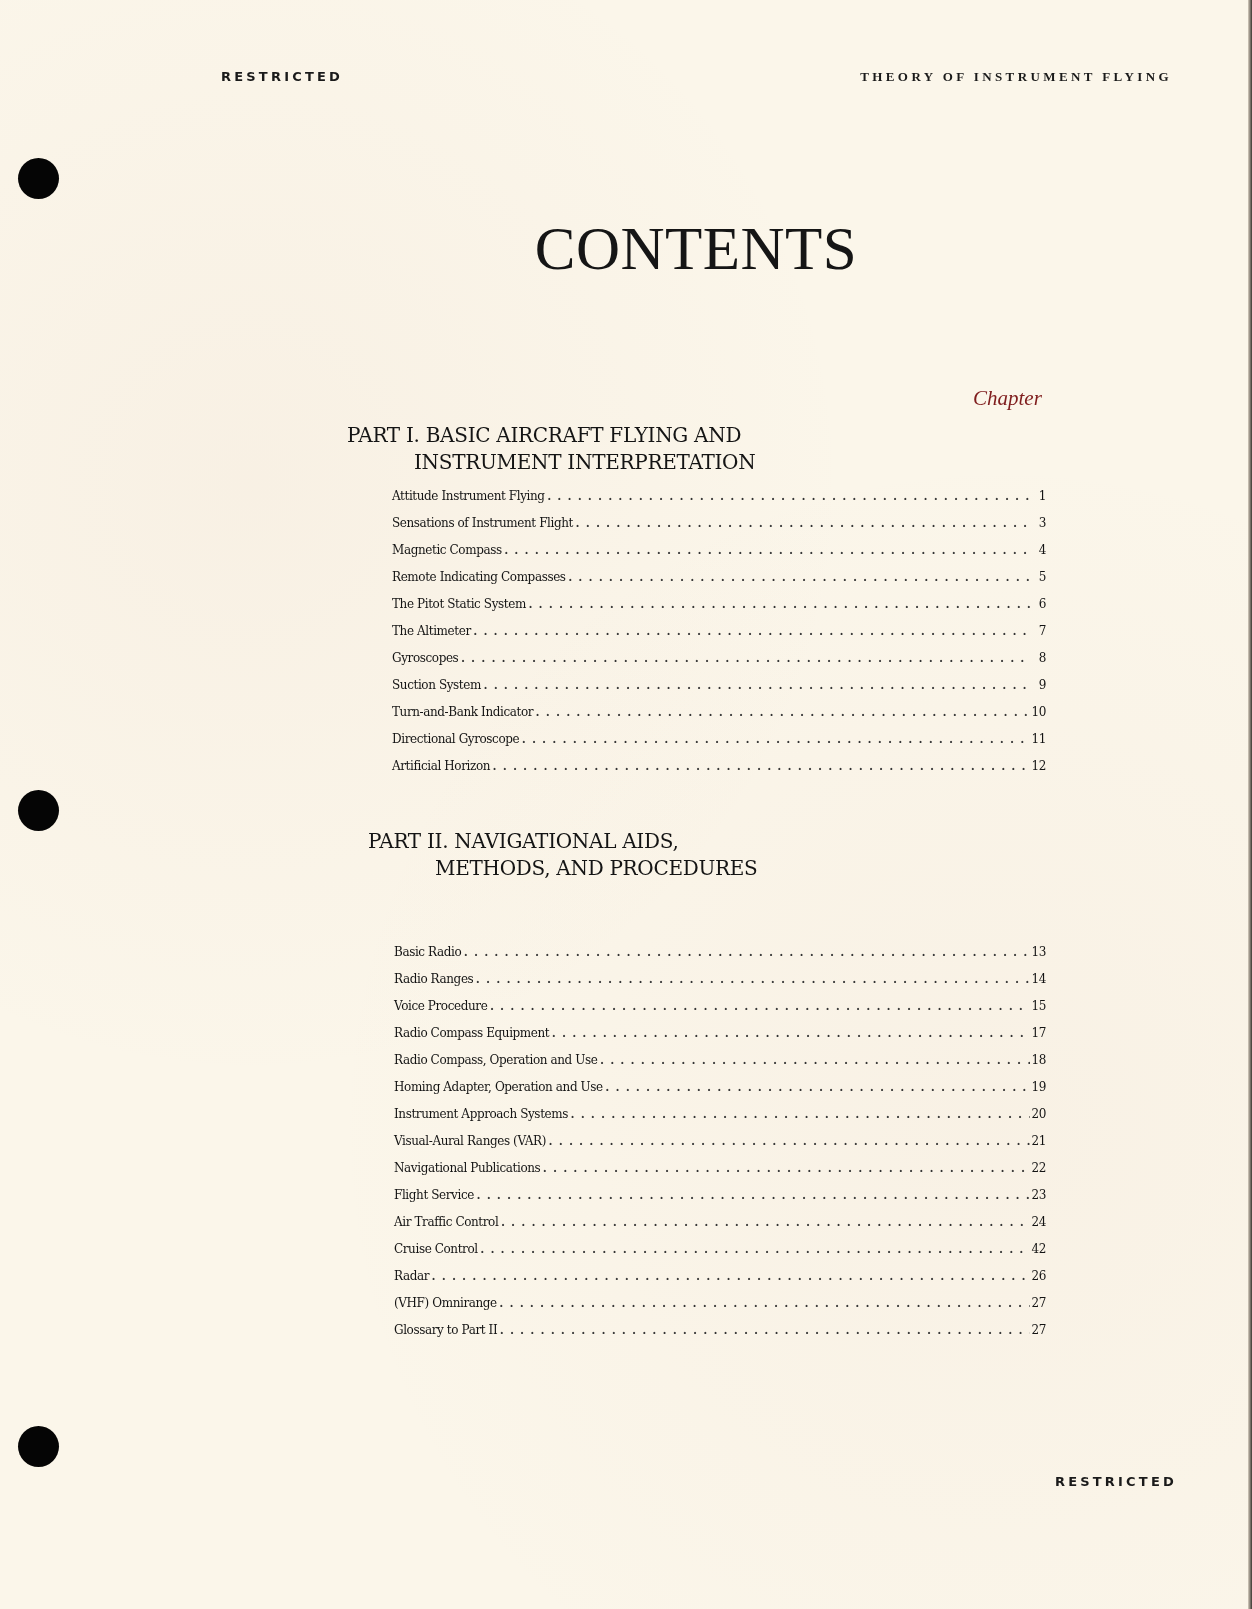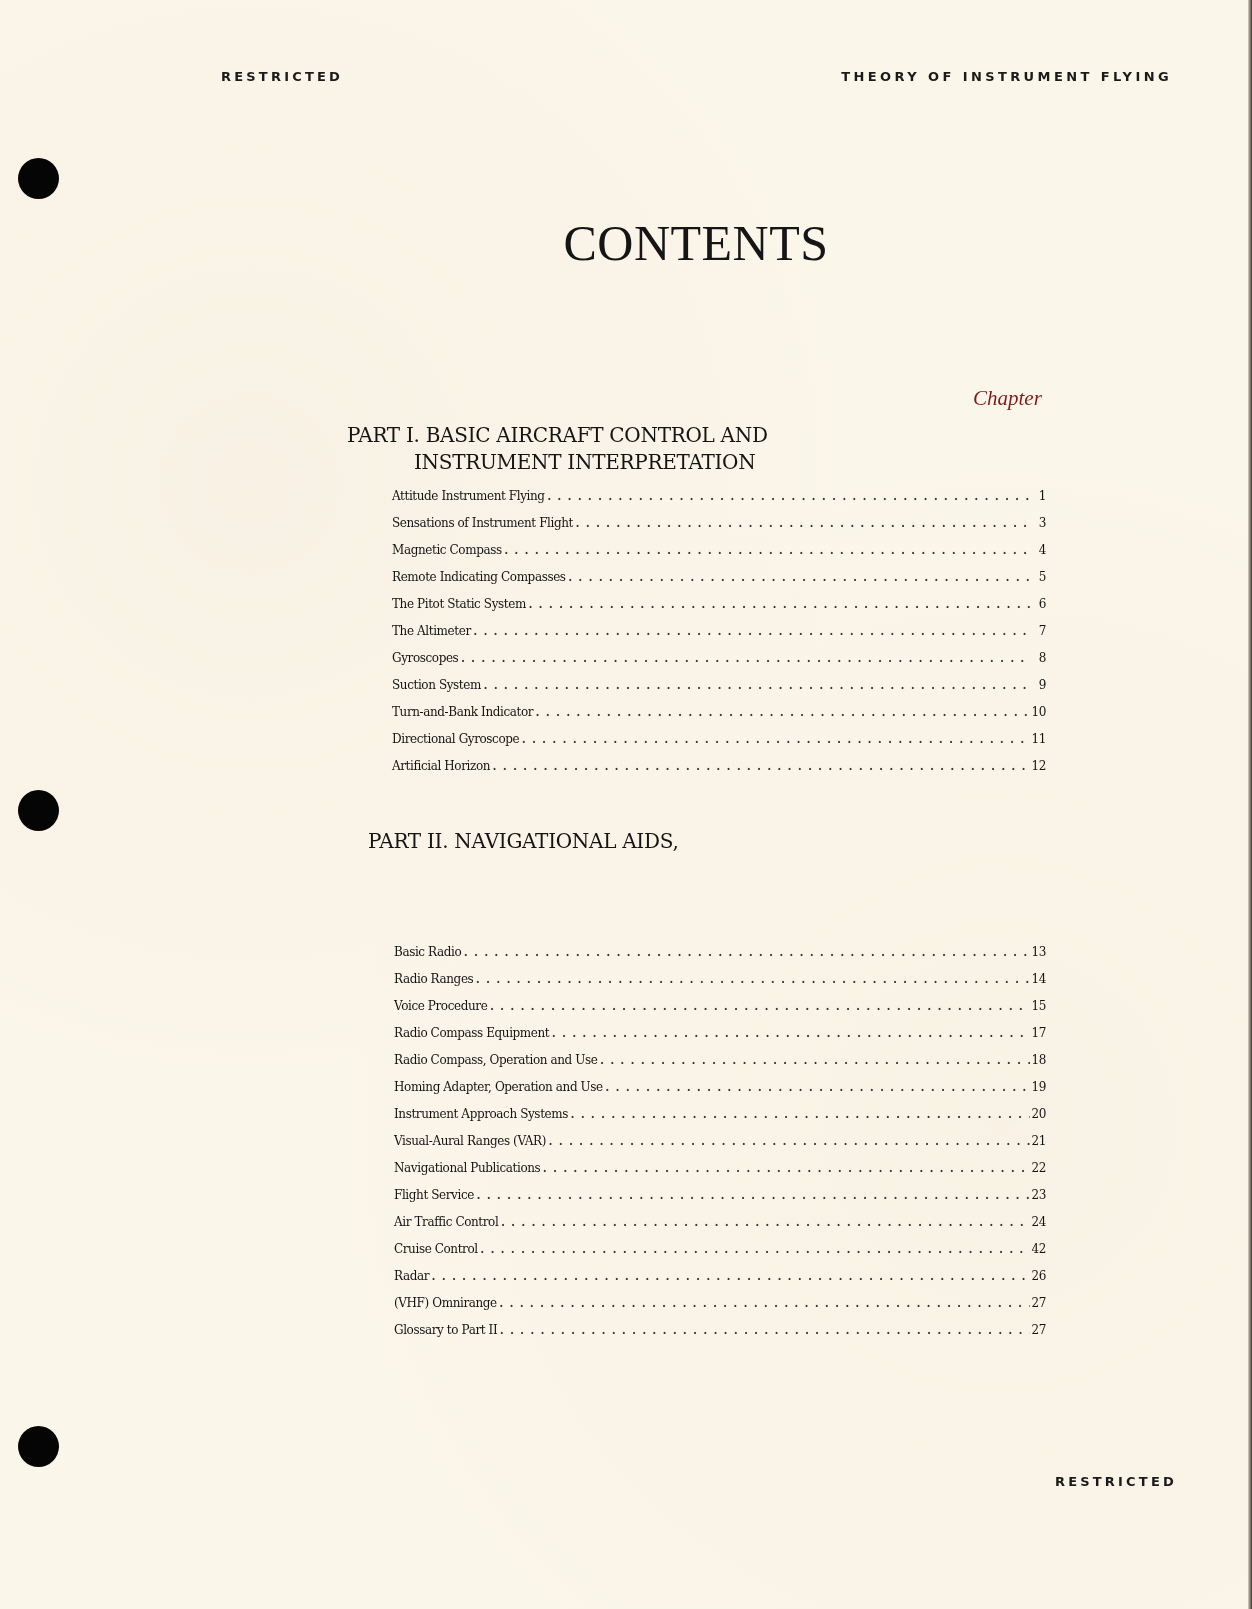--- a/index.html
+++ b/index.html
@@ -17,31 +17,31 @@
   .hole {
     position: absolute; width: 41px; height: 41px; border-radius: 50%;
     background: #050505; left: 18px;
   }
   .running-head {
     position: absolute; top: 69px;
     font-family: "DejaVu Sans", sans-serif; font-weight: bold;
     font-size: 13px; letter-spacing: 3.2px; color: #1a1a1a;
   }
   .rh-left { left: 221px; }
-  .rh-right { right: 80px; letter-spacing: 3.4px; }
+  .rh-right { right: 80px; letter-spacing: 3.4px; font-family: Liberation Serif, serif; }
   .footer-mark {
     position: absolute; top: 1474px; right: 75px;
     font-family: "DejaVu Sans", sans-serif; font-weight: bold;
     font-size: 13px; letter-spacing: 3.2px; color: #1a1a1a;
   }
   .title {
     position: absolute; top: 214px; left: 0; width: 1252px;
     padding-left: 140px; box-sizing: border-box;
     text-align: center;
-    font-family: "Liberation Serif", serif; font-size: 50px; color: #151515;
+    font-family: "Liberation Serif", serif; font-size: 61px; color: #151515;
     letter-spacing: 0.5px;
   }
   .chapter-label {
     position: absolute; top: 386px; left: 973px;
     font-family: "Liberation Serif", serif; font-style: italic;
     font-size: 21px; color: #7f1d1d;
   }
   .toc { position: absolute; left: 0; top: 0; width: 100%;
     font-family: "DejaVu Serif", serif; color: #141414; }
   .part-heading {
@@ -79,21 +79,21 @@
 <div class="running-head rh-left">RESTRICTED</div>
 <div class="running-head rh-right">THEORY OF INSTRUMENT FLYING</div>
 
 <div class="title">CONTENTS</div>
 
 <div class="chapter-label">Chapter</div>
 
 <div class="toc">
 
   <div class="part-heading" style="left:347px; top:422px;">
-    <span>PART I. BASIC AIRCRAFT CONTROL AND</span>
+    <span>PART I. BASIC AIRCRAFT FLYING AND</span>
     <span class="l2" style="padding-left:67px;">INSTRUMENT INTERPRETATION</span>
   </div>
 
   <div class="entries" style="top:485px; left:392px;">
     <div class="entry">
         <span class="lbl">Attitude Instrument Flying</span>
         <span class="dots"></span>
         <span class="num">1</span>
       </div>
     <div class="entry">
@@ -143,20 +143,21 @@
       </div>
     <div class="entry">
         <span class="lbl">Artificial Horizon</span>
         <span class="dots"></span>
         <span class="num">12</span>
       </div>
   </div>
 
   <div class="part-heading" style="left:368px; top:828px;">
     <span>PART II.  NAVIGATIONAL AIDS,</span>
+    <span class="l2" style="padding-left:67px;">METHODS, AND PROCEDURES</span>
   </div>
 
   <div class="entries" style="top:941px; left:394px; width:652px;">
     <div class="entry">
         <span class="lbl">Basic Radio</span>
         <span class="dots"></span>
         <span class="num">13</span>
       </div>
     <div class="entry">
         <span class="lbl">Radio Ranges</span>

